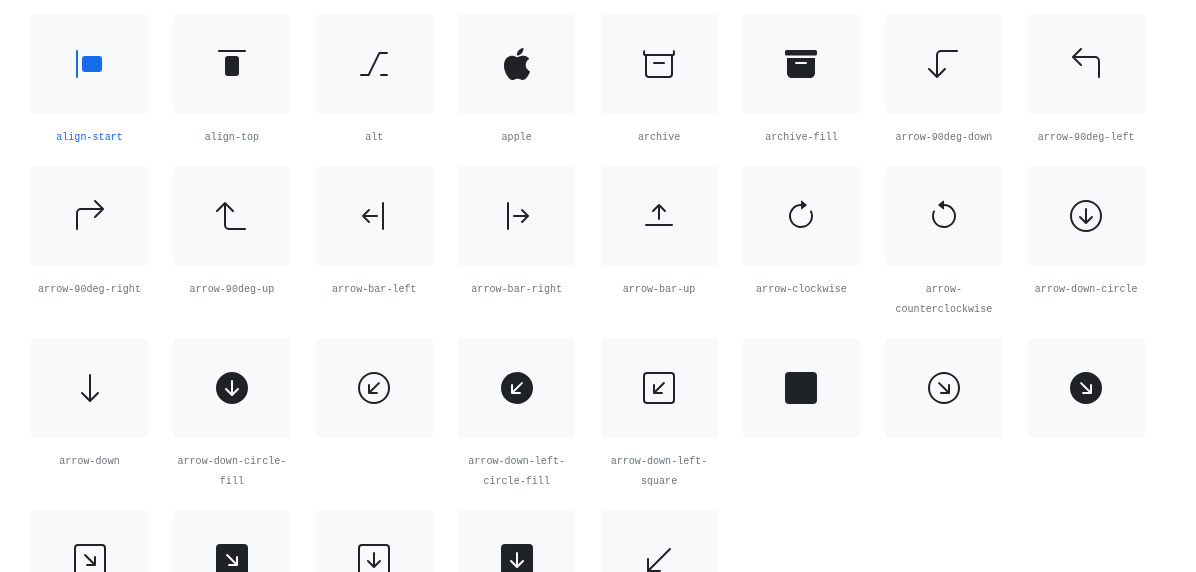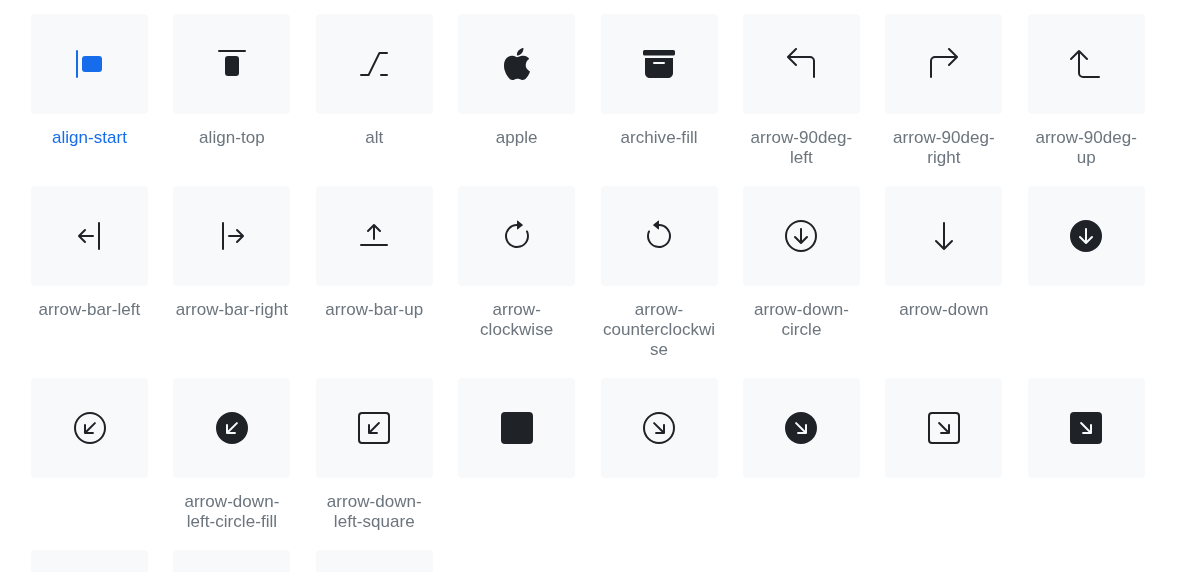--- a/index.html
+++ b/index.html
@@ -51,27 +51,28 @@
     display: block;
     fill: #1f2227;
   }
 
   .icon-card.is-active .icon-tile svg {
     fill: #176ceb;
   }
 
   .icon-label {
     margin-top: 14px;
-    font-size: 17px;
+    font-size: 10px;
     line-height: 20px;
     color: #6c757d;
     text-align: center;
     max-width: 117px;
     word-break: break-word;
     letter-spacing: 0.05px;
+    font-family: Liberation Mono, monospace;
   }
 
   .icon-card.is-active .icon-label {
     color: #176ceb;
   }
 </style>
 </head>
 <body>
 
 <div id="icon-grid">
@@ -105,24 +106,40 @@
       <div class="icon-tile">
         <svg xmlns="http://www.w3.org/2000/svg" viewBox="0 0 16 16">
           <path d="M11.182.008C11.148-.03 9.923.023 8.857 1.18c-1.066 1.156-.902 2.482-.878 2.516.024.034 1.52.087 2.475-1.258.955-1.345.762-2.391.728-2.43zm3.314 11.733c-.048-.096-2.325-1.234-2.113-3.422.212-2.189 1.675-2.789 1.698-2.854.023-.065-.597-.79-1.254-1.157a3.692 3.692 0 0 0-1.563-.434c-.108-.003-.483-.095-1.254.116-.508.139-1.653.589-1.968.607-.316.018-1.256-.522-2.267-.665-.647-.125-1.333.131-1.824.328-.49.196-1.422.754-2.074 2.237-.652 1.482-.311 3.83-.067 4.56.244.729.625 1.924 1.273 2.796.576.984 1.34 1.667 1.659 1.899.319.232 1.219.386 1.843.067.502-.308 1.408-.485 1.766-.472.357.013 1.061.154 1.782.539.571.197 1.111.115 1.652-.105.541-.221 1.324-1.059 2.238-2.758.347-.79.505-1.217.473-1.282z"></path>
         </svg>
       </div>
       <div class="icon-label">apple</div>
     </div>
     <div class="icon-card">
       <div class="icon-tile">
         <svg xmlns="http://www.w3.org/2000/svg" viewBox="0 0 16 16">
+          <path d="M0 2a1 1 0 0 1 1-1h14a1 1 0 0 1 1 1v1a1 1 0 0 1-1 1v9a2 2 0 0 1-2 2H3a2 2 0 0 1-2-2V4a1 1 0 0 1-1-1V2zm2 2v9a1 1 0 0 0 1 1h10a1 1 0 0 0 1-1V4H2zm13-3H1v2h14V1zM5 7.5a.5.5 0 0 1 .5-.5h5a.5.5 0 0 1 0 1h-5a.5.5 0 0 1-.5-.5z"></path>
+        </svg>
+      </div>
+      <div class="icon-label">archive</div>
+    </div>
+    <div class="icon-card">
+      <div class="icon-tile">
+        <svg xmlns="http://www.w3.org/2000/svg" viewBox="0 0 16 16">
           <path d="M12.643 15C13.979 15 15 13.845 15 12.5V5H1v7.5C1 13.845 2.021 15 3.357 15h9.286zM5.5 7h5a.5.5 0 0 1 0 1h-5a.5.5 0 0 1 0-1zM.8 1a.8.8 0 0 0-.8.8V3a.8.8 0 0 0 .8.8h14.4A.8.8 0 0 0 16 3V1.8a.8.8 0 0 0-.8-.8H.8z"></path>
         </svg>
       </div>
       <div class="icon-label">archive-fill</div>
+    </div>
+    <div class="icon-card">
+      <div class="icon-tile">
+        <svg xmlns="http://www.w3.org/2000/svg" viewBox="0 0 16 16">
+          <path fill-rule="evenodd" d="M4.854 14.854a.5.5 0 0 1-.708 0l-4-4a.5.5 0 0 1 .708-.708L4 13.293V3.5A2.5 2.5 0 0 1 6.5 1h8a.5.5 0 0 1 0 1h-8A1.5 1.5 0 0 0 5 3.5v9.793l3.146-3.147a.5.5 0 0 1 .708.708l-4 4z"></path>
+        </svg>
+      </div>
+      <div class="icon-label">arrow-90deg-down</div>
     </div>
     <div class="icon-card">
       <div class="icon-tile">
         <svg xmlns="http://www.w3.org/2000/svg" viewBox="0 0 16 16">
           <path fill-rule="evenodd" d="M1.146 4.854a.5.5 0 0 1 0-.708l4-4a.5.5 0 1 1 .708.708L2.707 4H12.5A2.5 2.5 0 0 1 15 6.5v8a.5.5 0 0 1-1 0v-8A1.5 1.5 0 0 0 12.5 5H2.707l3.147 3.146a.5.5 0 1 1-.708.708l-4-4z"></path>
         </svg>
       </div>
       <div class="icon-label">arrow-90deg-left</div>
     </div>
     <div class="icon-card">
@@ -198,20 +215,21 @@
         </svg>
       </div>
       <div class="icon-label">arrow-down</div>
     </div>
     <div class="icon-card">
       <div class="icon-tile">
         <svg xmlns="http://www.w3.org/2000/svg" viewBox="0 0 16 16">
           <path d="M16 8A8 8 0 1 1 0 8a8 8 0 0 1 16 0zM8.5 4.5a.5.5 0 0 0-1 0v5.793L5.354 8.146a.5.5 0 1 0-.708.708l3 3a.5.5 0 0 0 .708 0l3-3a.5.5 0 0 0-.708-.708L8.5 10.293V4.5z"></path>
         </svg>
       </div>
+      <div class="icon-label">arrow-down-circle-fill</div>
     </div>
     <div class="icon-card">
       <div class="icon-tile">
         <svg xmlns="http://www.w3.org/2000/svg" viewBox="0 0 16 16">
           <path fill-rule="evenodd" d="M1 8a7 7 0 1 0 14 0A7 7 0 0 0 1 8zm15 0A8 8 0 1 1 0 8a8 8 0 0 1 16 0zm-5.904-2.803a.5.5 0 1 1 .707.707L6.707 10h2.768a.5.5 0 0 1 0 1H5.5a.5.5 0 0 1-.5-.5V6.525a.5.5 0 0 1 1 0v2.768l4.096-4.096z"></path>
         </svg>
       </div>
     </div>
     <div class="icon-card">
       <div class="icon-tile">

